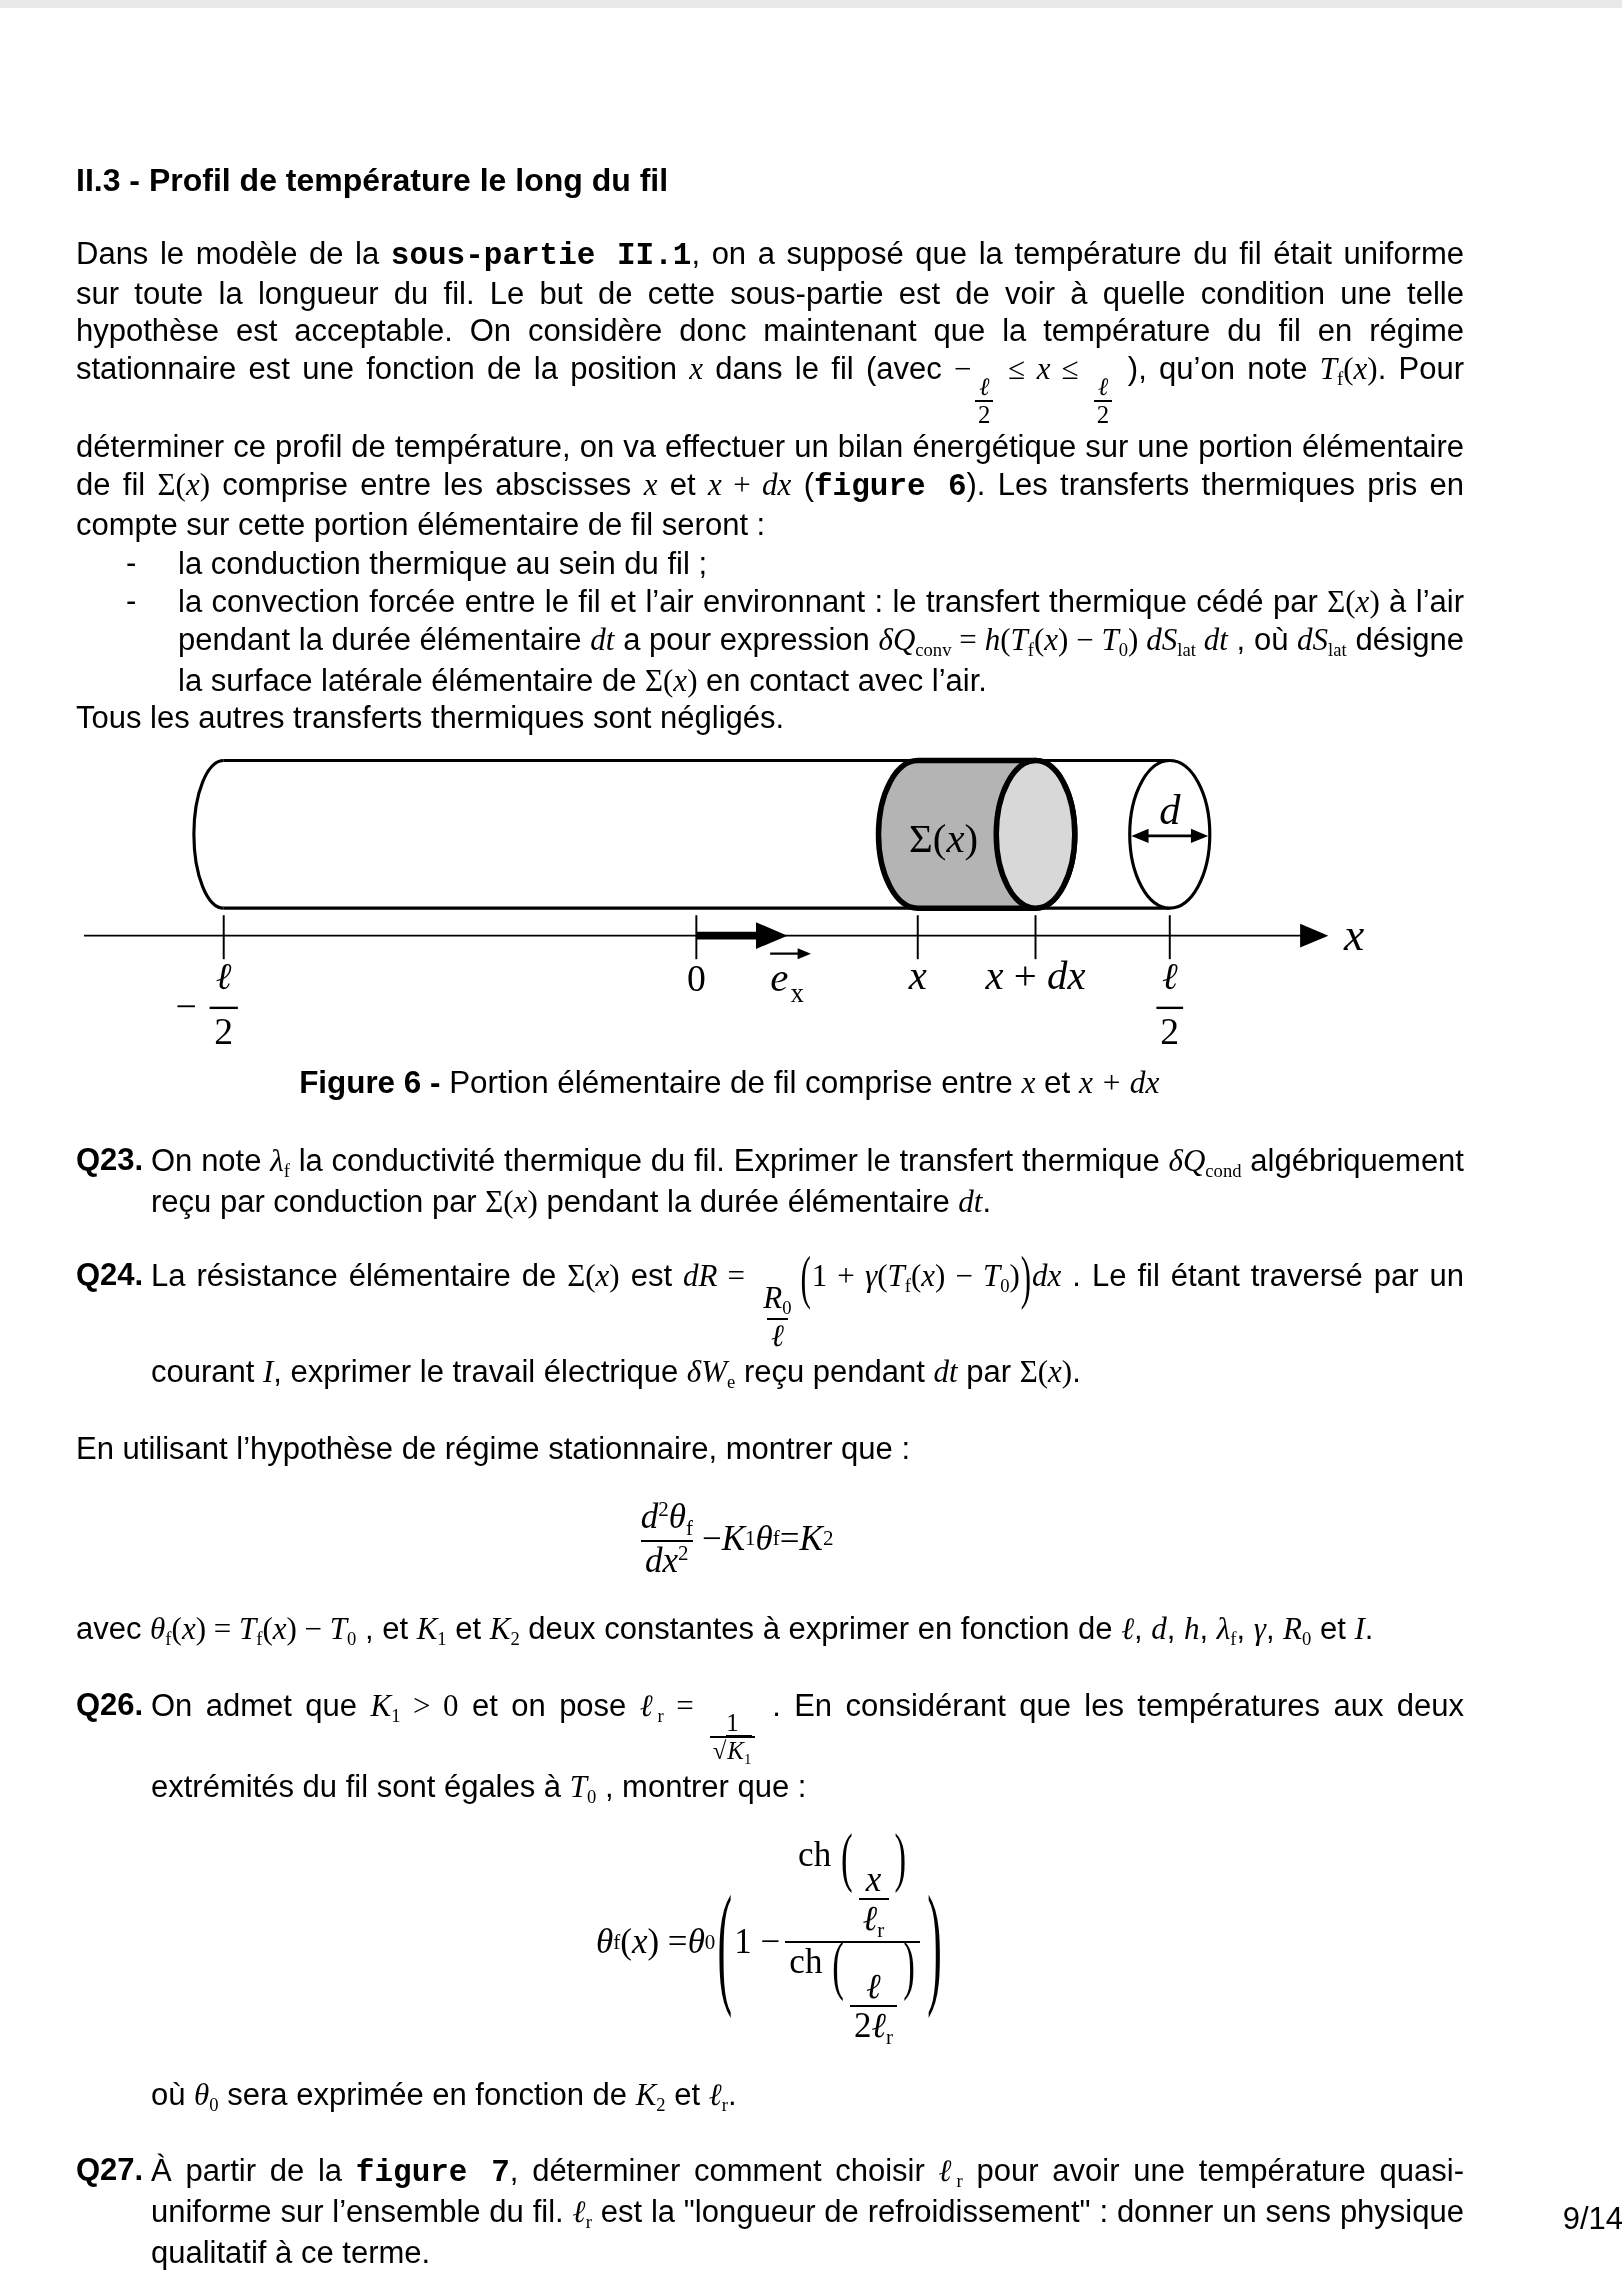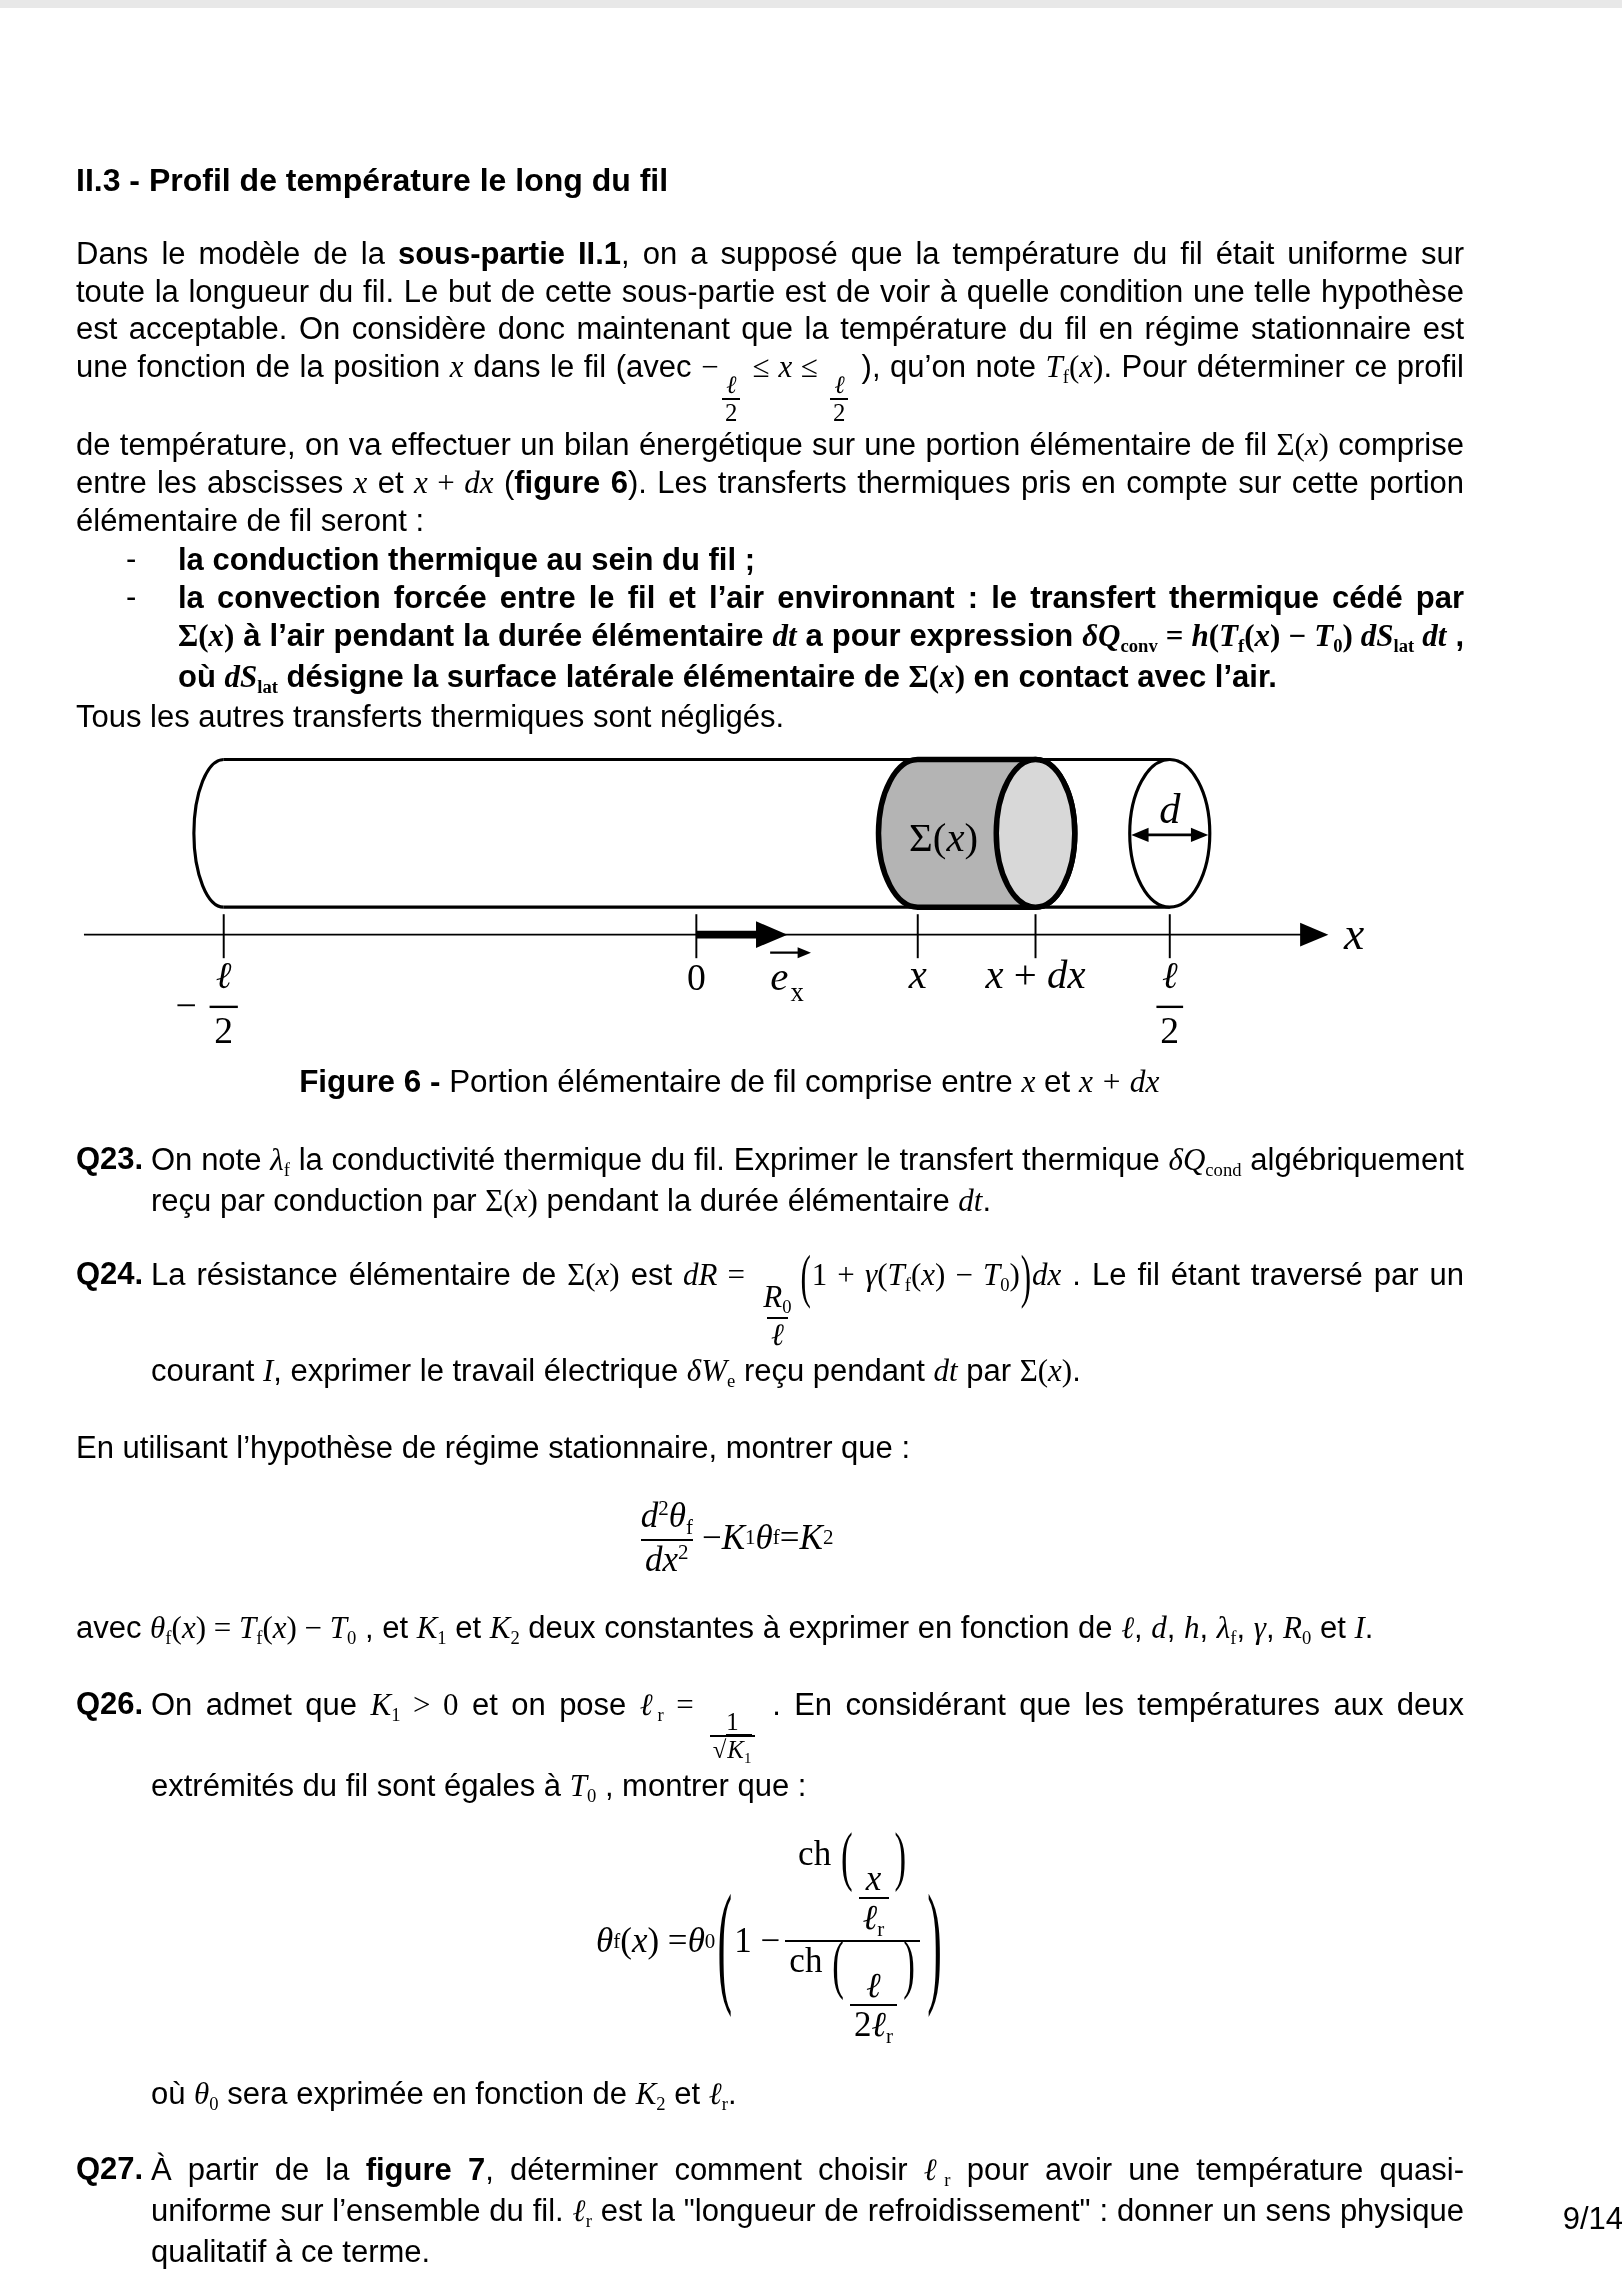--- a/index.html
+++ b/index.html
@@ -13,42 +13,42 @@
     font-size:31px;
     box-sizing:border-box;
     padding:154px 159px 0 76px;
     overflow:hidden;
   }
   .heading{font-size:32px;font-weight:bold;margin:0 0 36px 0;line-height:1.15;}
   .body-par{margin:0;text-align:justify;line-height:1.22;}
   .bullets{margin:1.6px 0 0 0;}
   .bullet{display:flex;padding-left:50px;}
   .bullet .marker{flex:0 0 52px;}
-  .bullet .btext{flex:1;text-align:justify;line-height:1.22;font-weight:bold;}
+  .bullet .btext{flex:1;text-align:justify;line-height:1.22;}
   .note-par{margin:0;text-align:justify;line-height:1.22;}
 
   .figure-wrap{margin:0 0 0 -157px;width:1554px;}
   .figure-wrap svg{display:block;}
 
   .question{display:flex;margin-top:36px;}
   .qlabel{flex:0 0 75px;font-weight:bold;}
   .qcol{flex:1;min-width:0;}
   .qbody{text-align:justify;line-height:1.22;margin:0;}
 
   .equation{
     display:flex;justify-content:center;align-items:center;
     font-size:35px;margin:31px 0 31px -75px;
     font-family:"Liberation Serif",serif;
   }
   .equation.tall{margin:27px 0 27px -75px;}
 
   
   .m{font-family:"Liberation Serif",serif;font-style:italic;}
   .mr{font-family:"Liberation Serif",serif;font-style:normal;}
-  .b{font-weight:bold;}
+  .b{font-weight:bold;font-family:Liberation Mono, monospace;}
   .sub{font-size:.6em;vertical-align:-.33em;}
   .sup{font-size:.6em;vertical-align:.55em;}
   .frac{
     display:inline-flex;flex-direction:column;align-items:center;
     vertical-align:-.72em;line-height:1.06;text-align:center;margin:0 .14em;
   }
   .frac .fn{padding:0 .12em;}
   .frac .fd{border-top:2.4px solid #000;padding:0 .12em;}
   .frac.sm{font-size:.8em;vertical-align:-.62em;}
   .ovl{border-top:2.4px solid #000;padding:0 .04em;}

